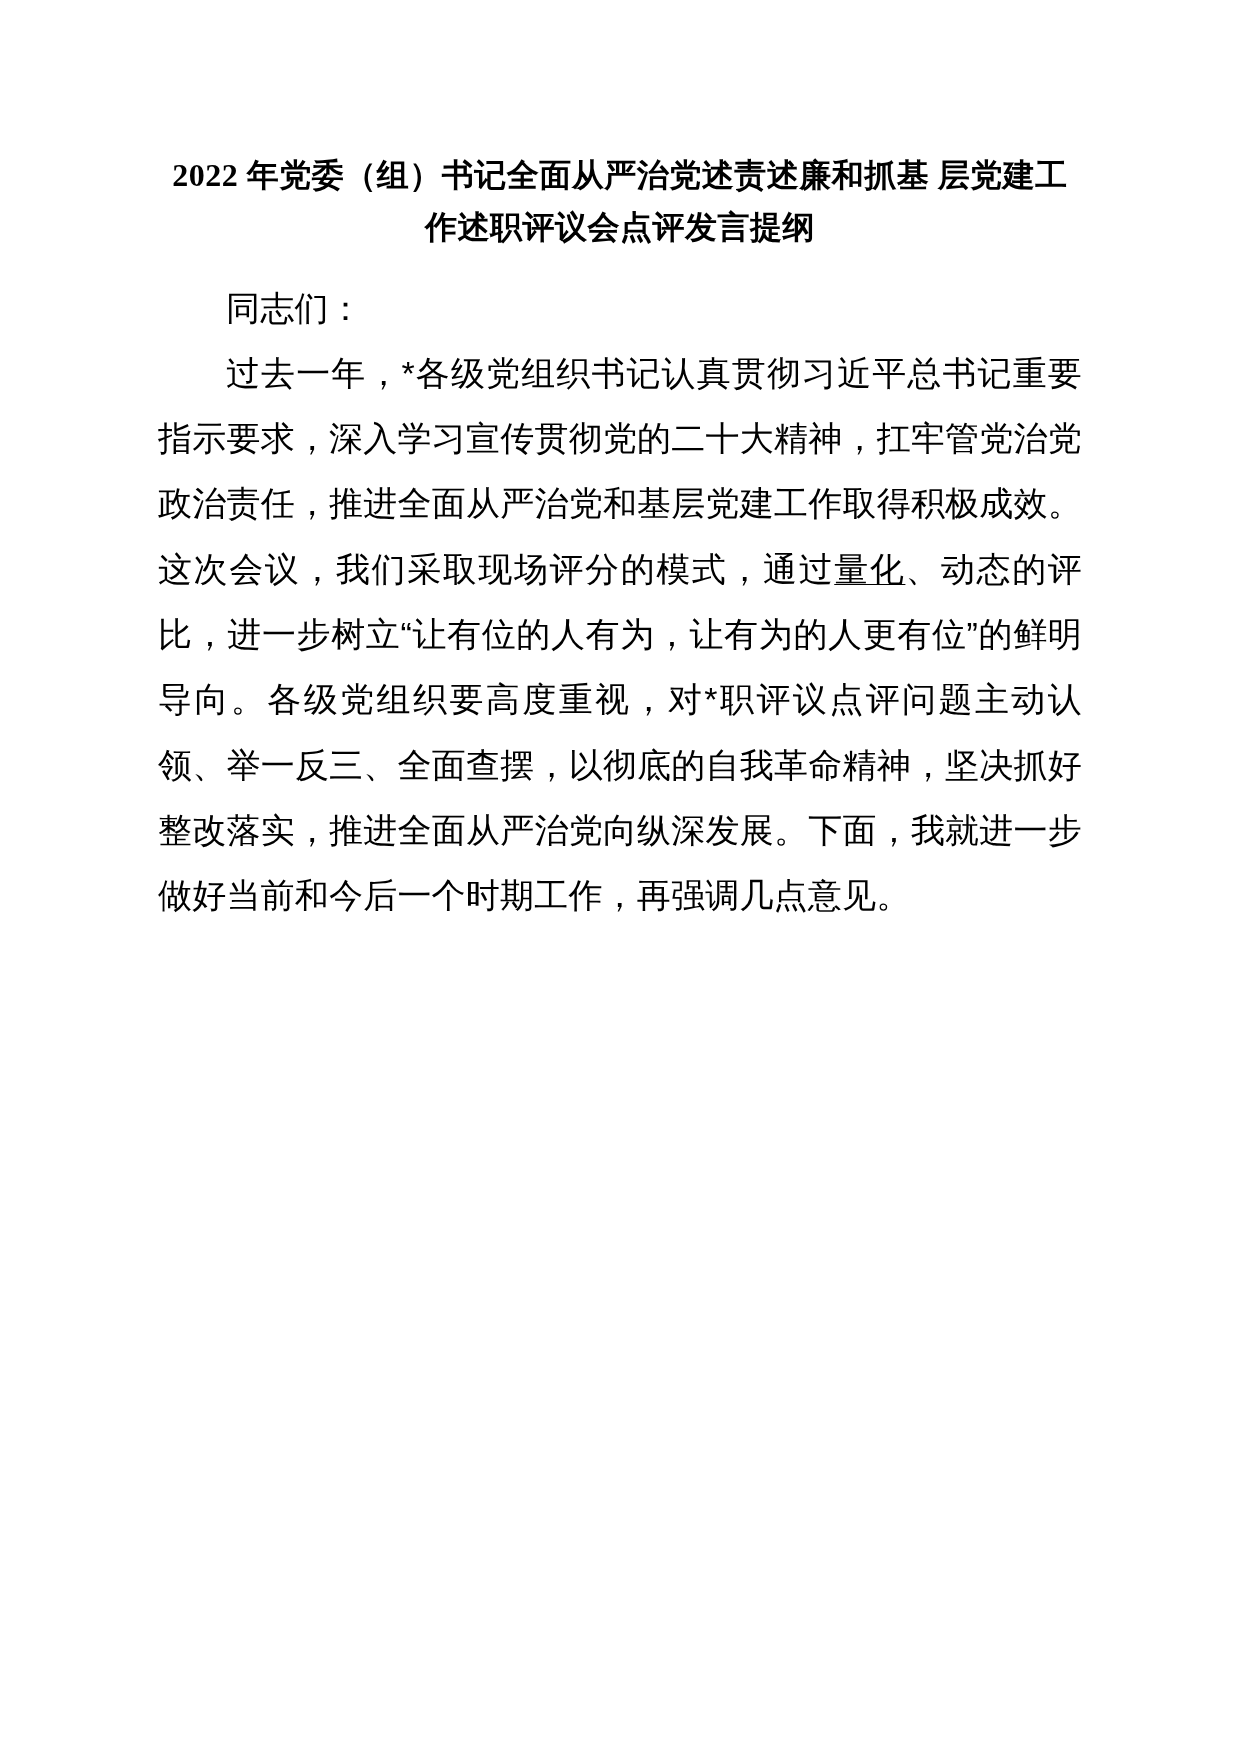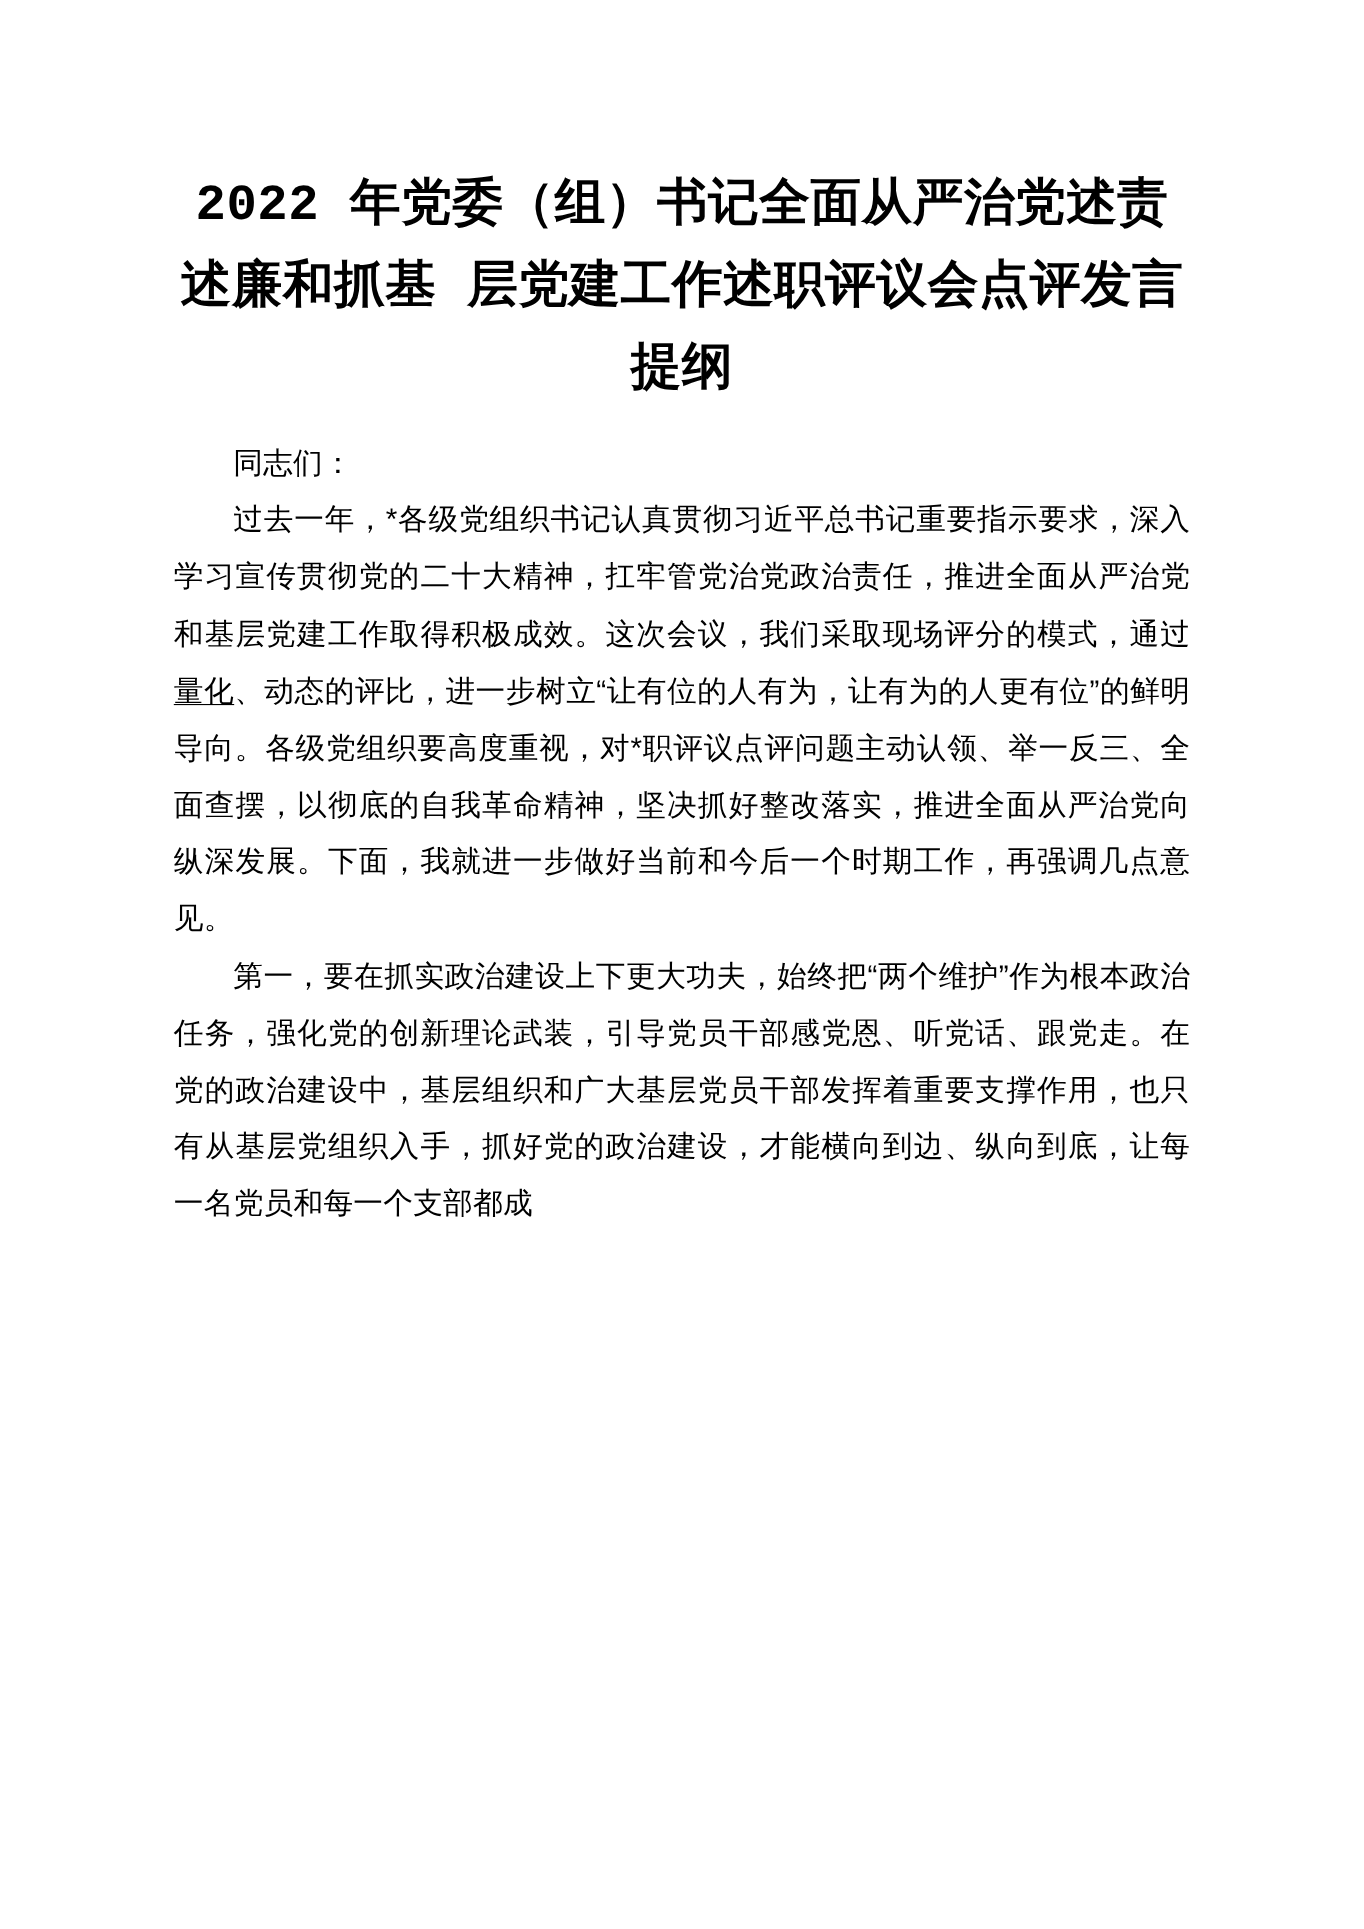--- a/index.html
+++ b/index.html
@@ -17,32 +17,32 @@
     position: relative;
     width: 1240px;
     height: 1754px;
     background: #ffffff;
     box-sizing: border-box;
     padding: 150px 158px 0 158px;
     overflow: hidden;
   }
 
   .doc-title {
-    font-size: 46px;
+    font-size: 32px;
     font-weight: 700;
     line-height: 1.62;
     text-align: center;
     letter-spacing: 0.5px;
     margin: 0 0 22px 0;
     padding: 0 6px;
-    font-family: Liberation Mono, monospace;
+    font-family: Liberation Serif, serif;
   }
 
   .body-block {
-    font-size: 27px;
+    font-size: 34px;
     line-height: 1.92;
     text-align: justify;
     text-justify: inter-ideograph;
     letter-spacing: 0.2px;
   }
 
   .para {
     margin: 0 0 0 0;
     text-indent: 2em;
     text-align: justify;
@@ -69,17 +69,16 @@
     <span>层党建工作述职评议会点评发言提纲</span>
   </h1>
 
   <div class="body-block">
 
     <p class="para salutation">同志们：</p>
 
 
     <p class="para"><span>过去一年，*各级党组织书记认真贯彻习近平总书记重要指示要求，深入学习宣传贯彻党的二十大精神，扛牢管党治党政治责任，推进全面从严治党和基层党建工作取得积极成效。这次会议，我们采取现场评分的模式，通过</span><span class="u-line">量化</span><span>、动态的评比，进一步树立“让有位的人有为，让有为的人更有位”的鲜明导向。各级党组织要高度重视，对*职评议点评问题主动认领、举一反三、全面查摆，以彻底的自我革命精神，坚决抓好整改落实，推进全面从严治党向纵深发展。下面，我就进一步做好当前和今后一个时期工作，再强调几点意见。</span></p>
 
-    <p class="para">第一，要在抓实政治建设上下更大功夫，始终把“两个维护”作为根本政治任务，强化党的创新理论武装，引导党员干部感党恩、听党话、跟党走。在党的政治建设中，基层组织和广大基层党员干部发挥着重要支撑作用，也只有从基层党组织入手，抓好党的政治建设，才能横向到边、纵向到底，让每一名党员和每一个支部都成</p>
 
   </div>
 
 </div>
 
 </body></html>

